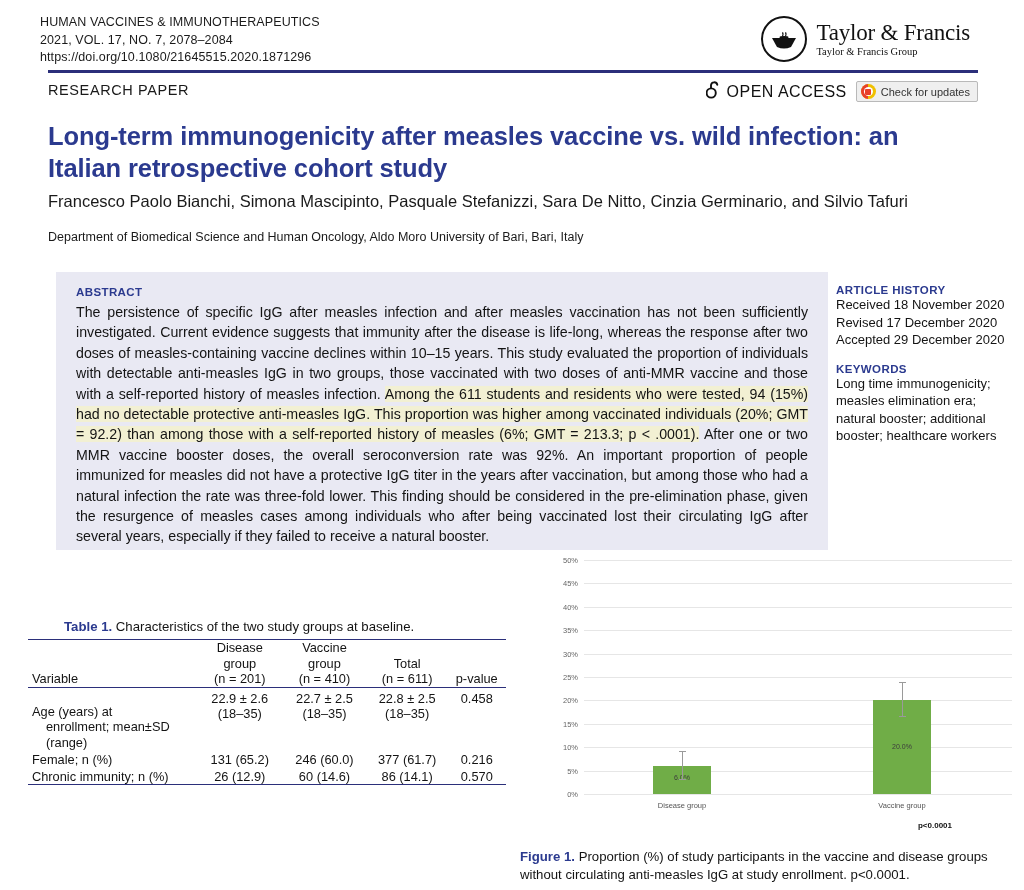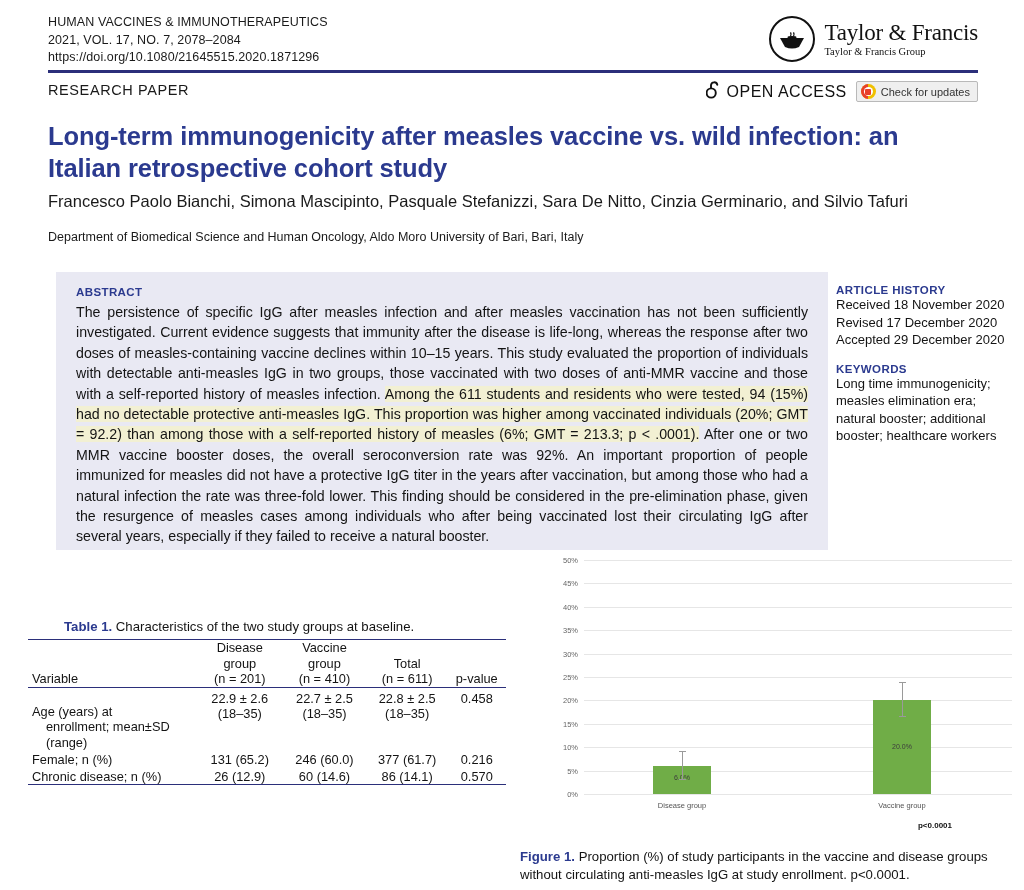--- a/index.html
+++ b/index.html
@@ -7,21 +7,21 @@
     width: 1024px; height: 890px;
     background: #ffffff;
     font-family: "Liberation Sans", sans-serif;
     color: #1a1a1a;
     position: relative;
     overflow: hidden;
   }
   .page { position: relative; width: 1024px; height: 890px; padding: 0; }
 
   
-  .masthead { position: absolute; left: 48px; top: 14px; width: 930px; }
+  .masthead { position: absolute; left: 40px; top: 14px; width: 930px; }
   .journal-meta { font-size: 12.5px; line-height: 17.5px; color: #1a1a1a; letter-spacing: .1px; }
   .journal-title { text-transform: uppercase; }
 
   .tf-logo { position: absolute; right: 0px; top: 2px; display: flex; align-items: center; gap: 9px; }
   .tf-mark { width: 46px; height: 46px; border-radius: 50%; border: 2.2px solid #111; display: flex; align-items: center; justify-content: center; }
   .tf-words { line-height: 1; }
   .tf-name { font-size: 23px; font-weight: 400; color: #111; letter-spacing: -.2px; font-family: "Liberation Serif", serif; }
   .tf-group { font-size: 10.5px; color: #111; margin-top: 3px; font-family: "Liberation Serif", serif; }
 
   .rule-top { position: absolute; left: 48px; top: 70px; width: 930px; height: 2.6px; background: #2b2f7a; }
@@ -205,21 +205,21 @@
           <td style="vertical-align:top;padding-top:3px;">0.458</td>
         </tr>
         <tr>
           <td class="v">Female; n (%)</td>
           <td>131 (65.2)</td>
           <td>246 (60.0)</td>
           <td>377 (61.7)</td>
           <td>0.216</td>
         </tr>
         <tr class="rule-b">
-          <td class="v">Chronic disease; n (%)</td>
+          <td class="v">Chronic immunity; n (%)</td>
           <td>26 (12.9)</td>
           <td>60 (14.6)</td>
           <td>86 (14.1)</td>
           <td>0.570</td>
         </tr>
       </tbody>
     </table>
   </div>
 
   <div class="fig">

